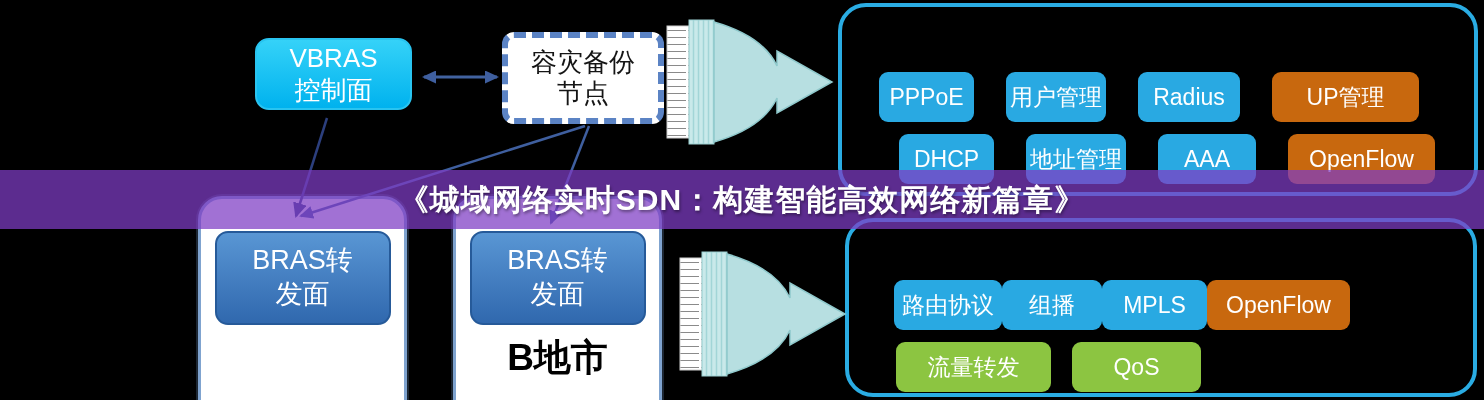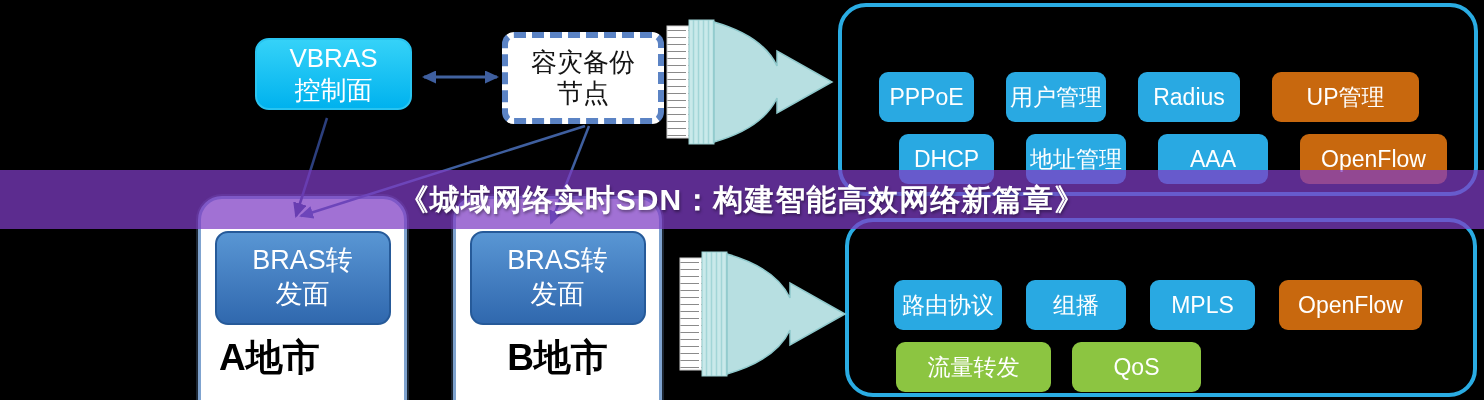--- a/index.html
+++ b/index.html
@@ -47,21 +47,21 @@
   
   .panel{
     position:absolute;z-index:2;box-sizing:border-box;
     border:4px solid #2aace3;border-radius:28px;background:#000;
   }
   .panel-top{left:838px;top:3px;width:640px;height:193px;}
   .panel-bottom{left:845px;top:218px;width:632px;height:179px;}
   .chip-row{position:absolute;display:flex;}
   .pt-r1{left:37px;top:65px;gap:32px;}
   .pt-r2{left:37px;top:127px;gap:32px;margin-left:20px;}
-  .pb-r1{left:45px;top:58px;gap:24px;}
+  .pb-r1{left:45px;top:58px;}
   .pb-r2{left:47px;top:120px;gap:21px;}
   .chip{
     height:50px;border-radius:9px;color:#fff;font-size:23px;
     display:flex;align-items:center;justify-content:center;box-sizing:border-box;
   }
   .chip.cyan{background:#29a9e2;}
   .chip.orange{background:#c8680e;}
   .chip.green{background:#8cc541;}
   
   .banner{
@@ -124,41 +124,40 @@
 
   <div class="node backup">
     <span>容灾备份</span>
     <span>节点</span>
   </div>
 
   <div class="node city a">
     <div class="bras-chip">
       <span>BRAS转发面</span>
     </div>
-    <div class="city-label">A地市</div>
   </div>
 
   <div class="node city b">
     <div class="bras-chip">
       <span>BRAS转发面</span>
     </div>
     <div class="city-label">B地市</div>
   </div>
 
   <div class="panel panel-top">
     <div class="chip-row pt-r1">
       <div class="chip cyan" style="width:95px">PPPoE</div>
       <div class="chip cyan" style="width:100px">用户管理</div>
       <div class="chip cyan" style="width:102px">Radius</div>
       <div class="chip orange" style="width:147px">UP管理</div>
     </div>
     <div class="chip-row pt-r2">
       <div class="chip cyan" style="width:95px">DHCP</div>
       <div class="chip cyan" style="width:100px">地址管理</div>
-      <div class="chip cyan" style="width:110px">AAA</div>
+      <div class="chip cyan" style="width:98px">AAA</div>
       <div class="chip orange" style="width:147px">OpenFlow</div>
     </div>
   </div>
 
   <div class="panel panel-bottom">
     <div class="chip-row pb-r1">
       <div class="chip cyan" style="width:108px">路由协议</div>
       <div class="chip cyan" style="width:100px">组播</div>
       <div class="chip cyan" style="width:105px">MPLS</div>
       <div class="chip orange" style="width:143px">OpenFlow</div>

